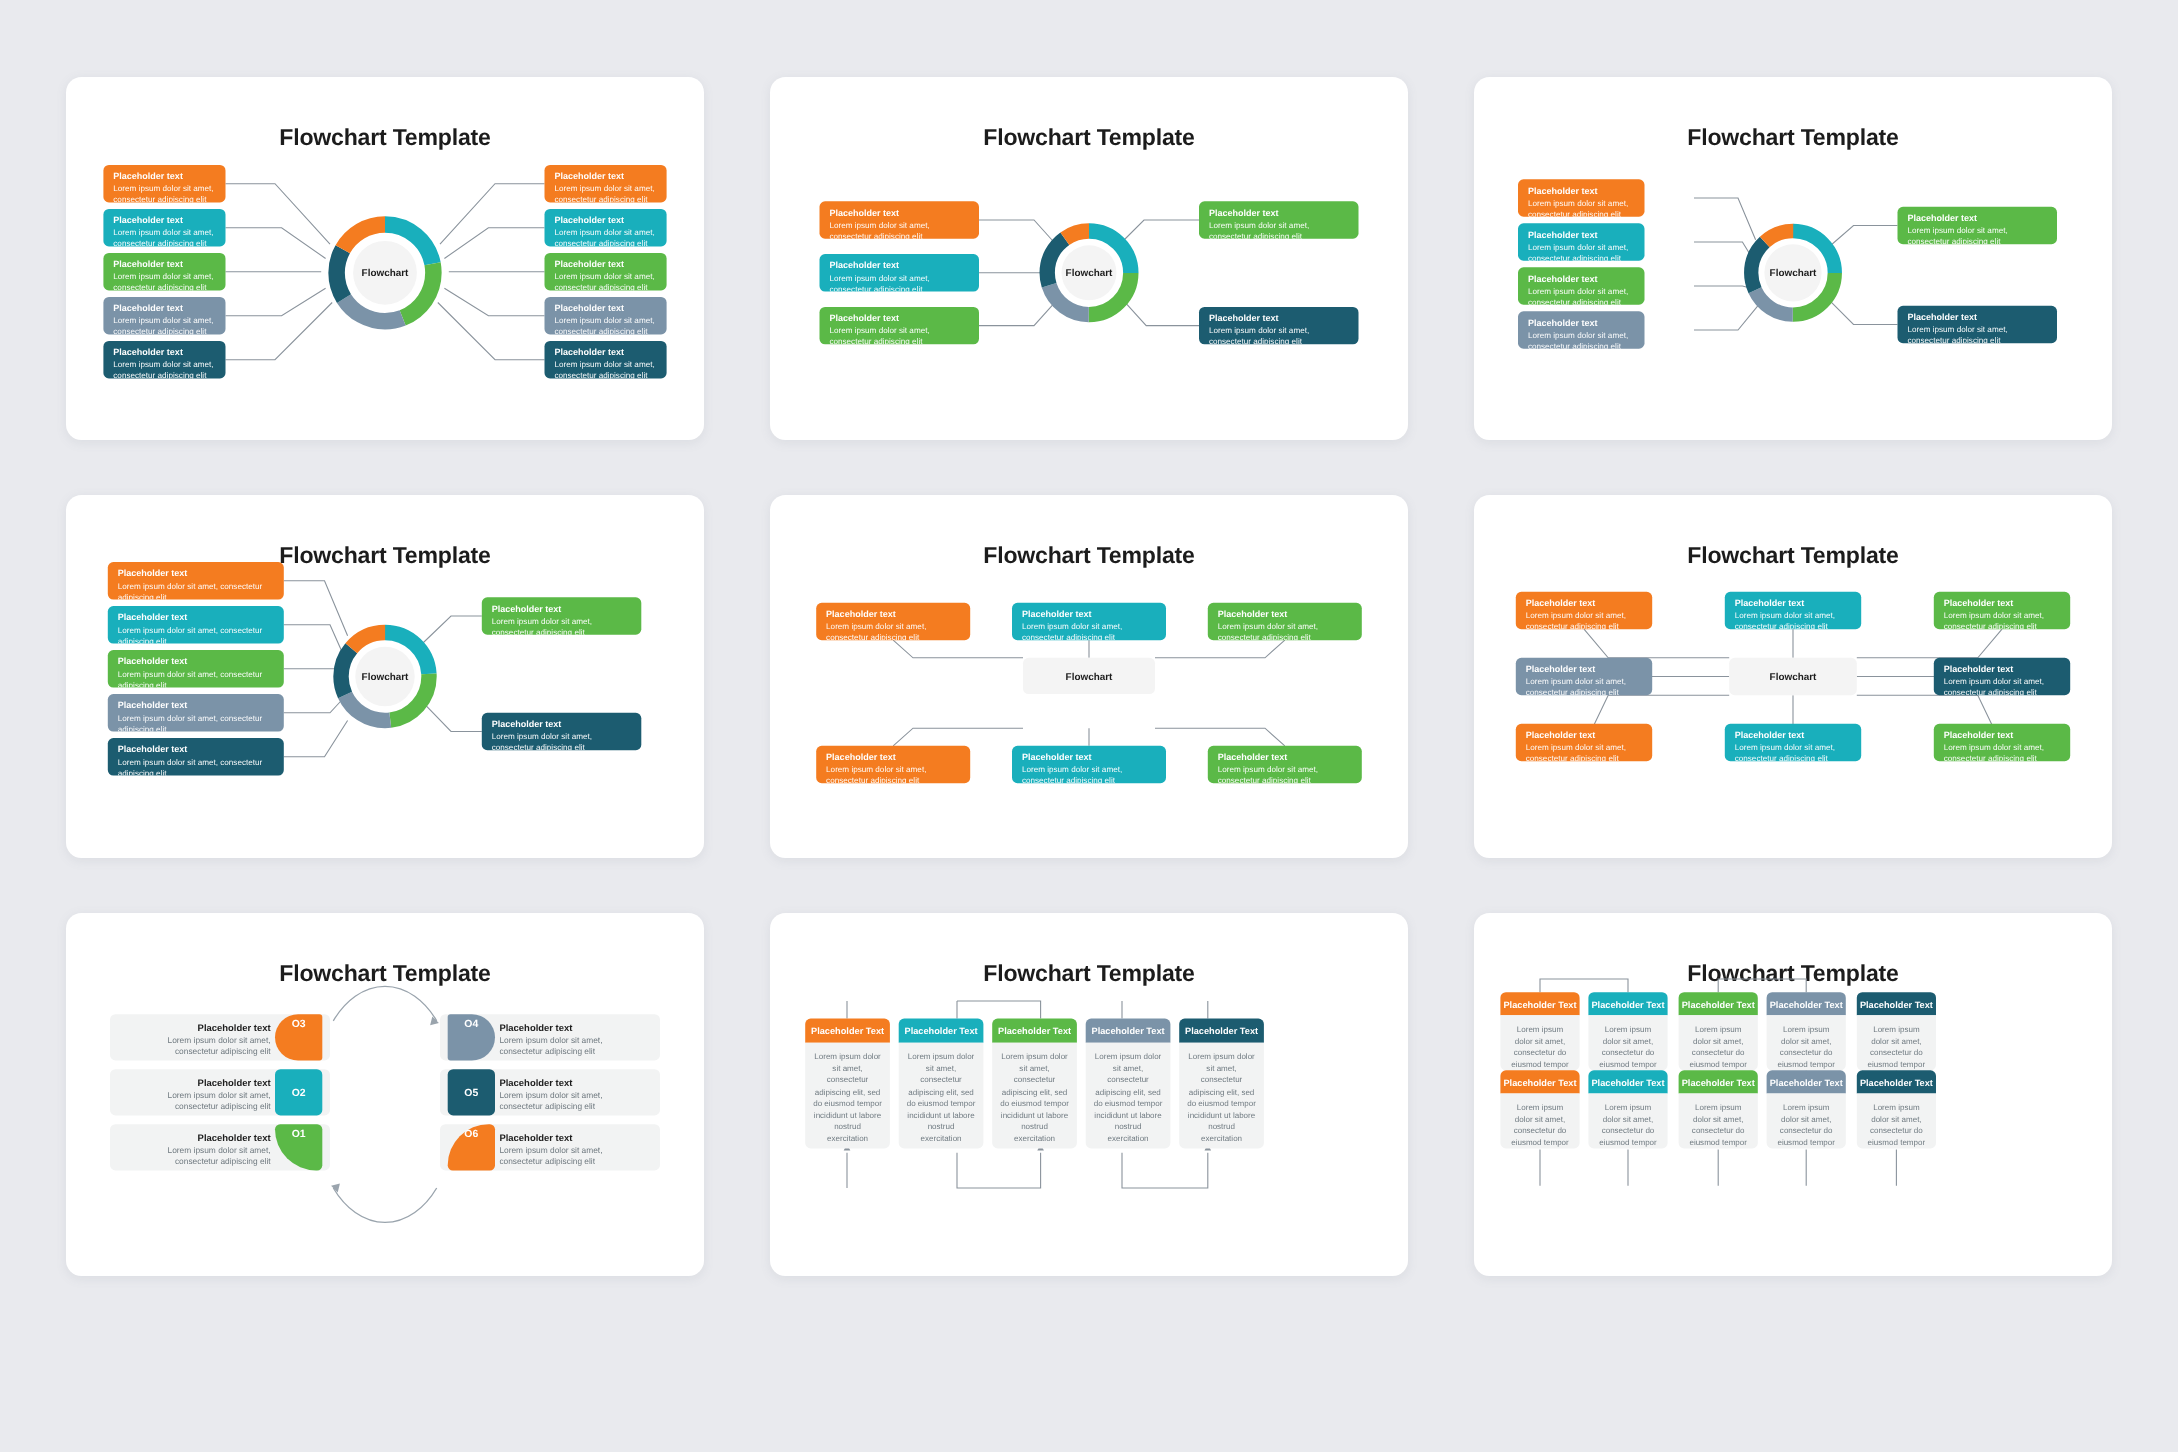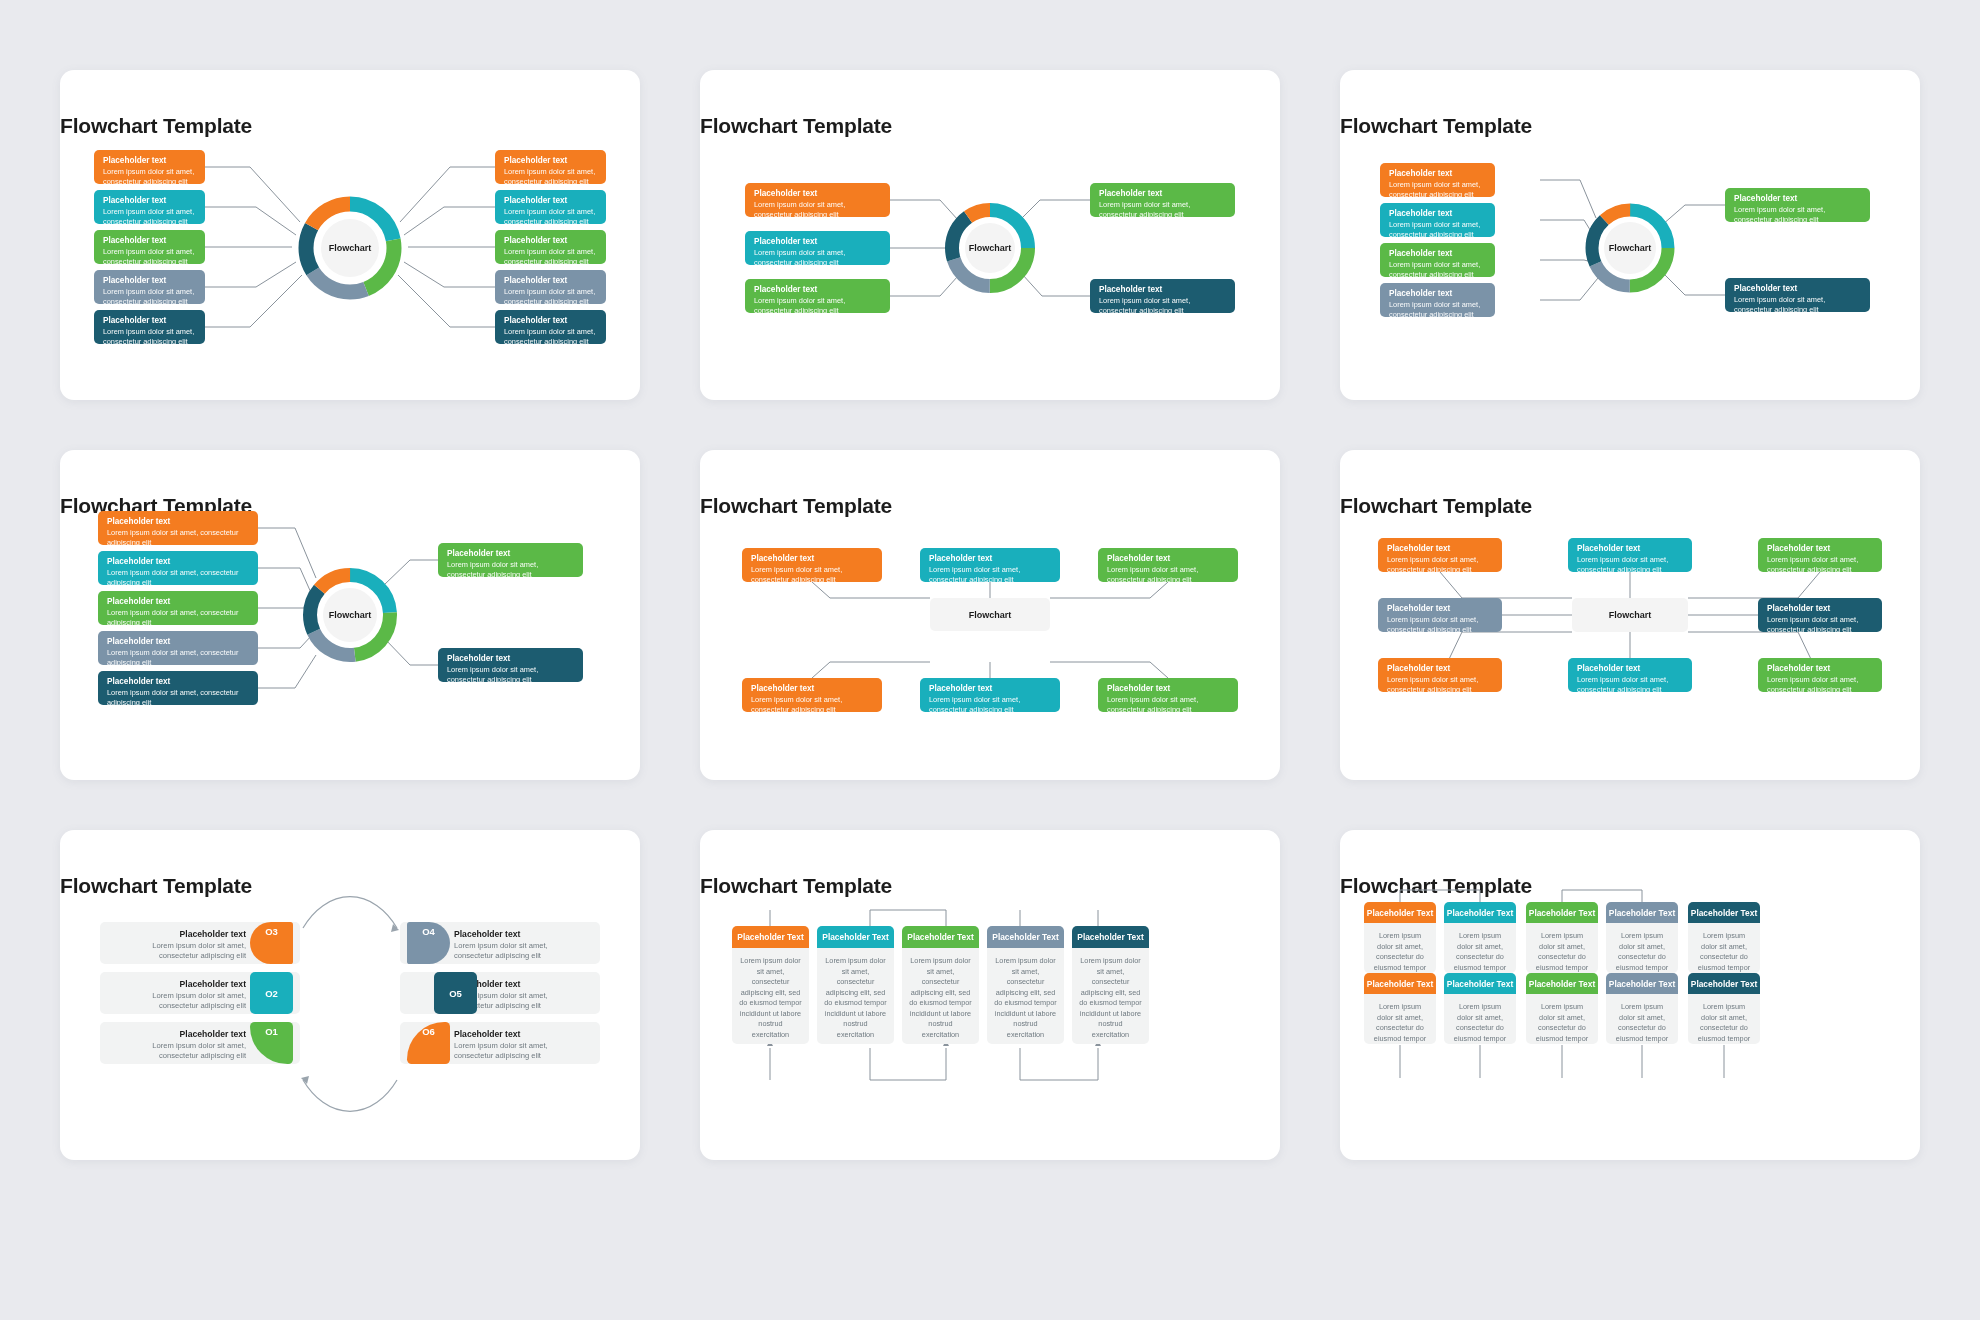--- a/index.html
+++ b/index.html
@@ -24,20 +24,21 @@
   .card {
     position: relative;
     background: #ffffff;
     border-radius: 14px;
     box-shadow: 0 2px 10px rgba(100,110,130,.10);
     overflow: hidden;
   }
   .card-title {
     position: absolute;
     top: 44px; left: 0; right: 0;
+    text-align: center;
     font-size: 21px;
     font-weight: bold;
     letter-spacing: -0.2px;
     color: #1c1c1c;
   }
   .stage { position: absolute; inset: 0; }
   .stage svg { position: absolute; inset: 0; width: 100%; height: 100%; }
 
   
   .box {
@@ -469,21 +470,21 @@
         <div class="rd" style="position:absolute;left:54px;top:19px;width:115px;text-align:left;">Lorem ipsum dolor sit amet, consectetur adipiscing elit</div>
       </div>
       <div class="lobe c-slate" style="left:347px;top:92px;width:43px;height:42px;border-radius:5px 40px 40px 5px;align-items:flex-start;padding-top:4px;">
         <span>O4</span>
       </div>
 
       <div class="rowband" style="left:340px;top:142px;width:200px;height:42px;">
         <div class="rt" style="position:absolute;left:54px;top:7px;">Placeholder text</div>
         <div class="rd" style="position:absolute;left:54px;top:19px;width:115px;text-align:left;">Lorem ipsum dolor sit amet, consectetur adipiscing elit</div>
       </div>
-      <div class="lobe c-dteal" style="left:347px;top:142px;width:43px;height:42px;border-radius:5px;margin-left:27px;">
+      <div class="lobe c-dteal" style="left:347px;top:142px;width:43px;height:42px;border-radius:5px;">
         <span>O5</span>
       </div>
 
       <div class="rowband" style="left:340px;top:192px;width:200px;height:42px;">
         <div class="rt" style="position:absolute;left:54px;top:7px;">Placeholder text</div>
         <div class="rd" style="position:absolute;left:54px;top:19px;width:115px;text-align:left;">Lorem ipsum dolor sit amet, consectetur adipiscing elit</div>
       </div>
       <div class="lobe c-orange" style="left:347px;top:192px;width:43px;height:42px;border-radius:40px 5px 5px 5px;align-items:flex-start;padding-top:4px;">
         <span>O6</span>
       </div>

